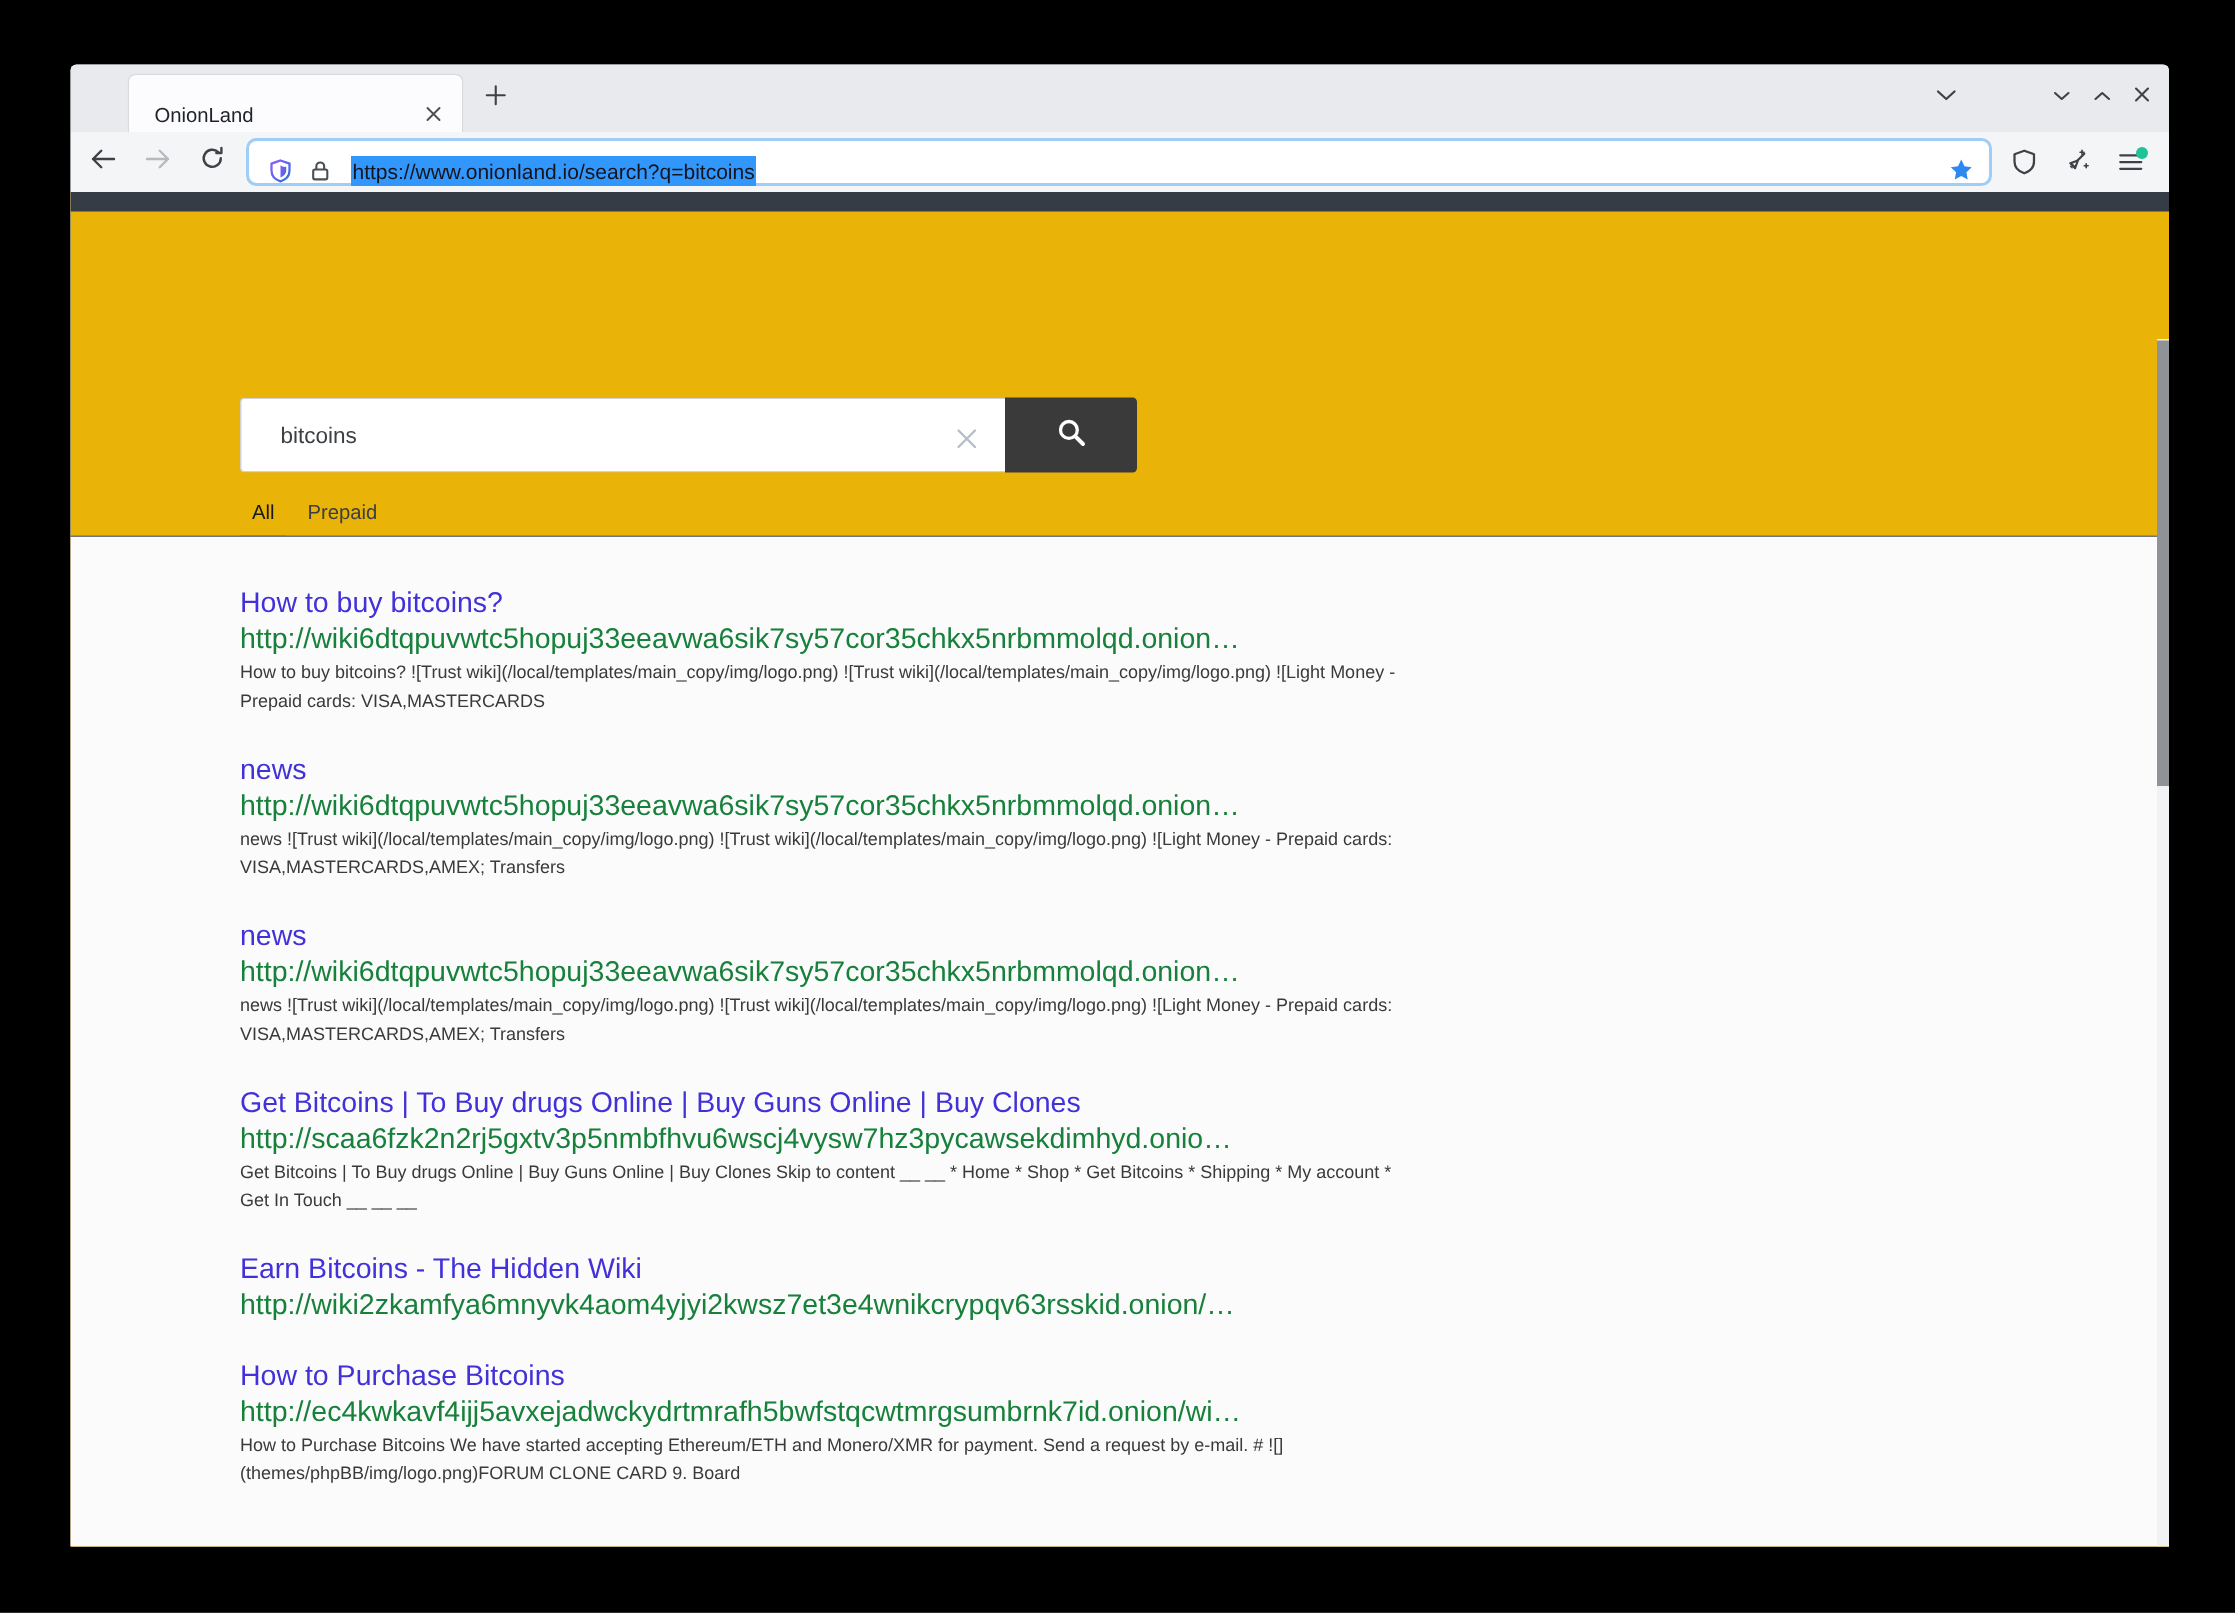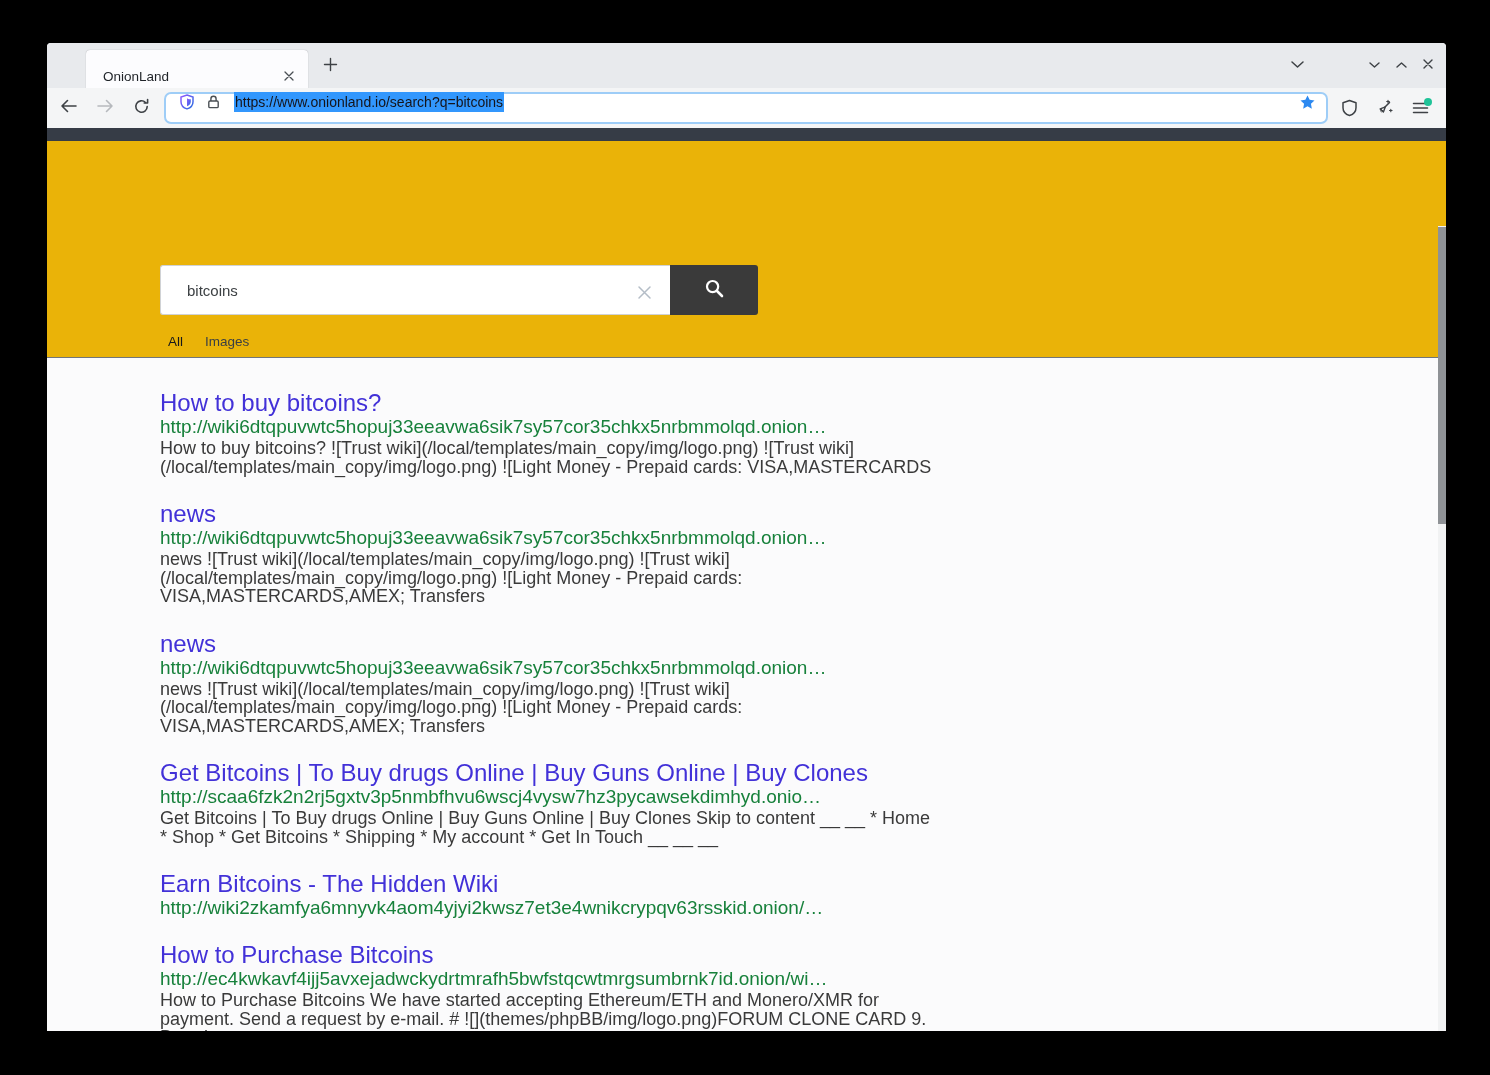--- a/index.html
+++ b/index.html
@@ -22,21 +22,21 @@
   .ctl.maximize{left:1337px;}
   .ctl.close-win{left:1364px;}
 
   
   .navbar{position:absolute;left:0;top:45px;width:100%;height:40px;background:#f4f5f6;}
   .navbtn{position:absolute;top:5px;width:30px;height:30px;display:flex;align-items:center;justify-content:center;border-radius:3px;}
   .navbtn.back{left:6px;}
   .navbtn.forward{left:43px;}
   .navbtn.reload{left:79px;}
   .urlbar{position:absolute;left:119px;top:6px;width:1160px;height:28px;background:#fff;
-    border-radius:5px;box-shadow:0 0 0 2px #9ecdf7;display:flex;align-items:flex-start;}
+    border-radius:5px;box-shadow:0 0 0 2px #9ecdf7;display:flex;align-items:flex-end;}
   .urlbar .icon-slot{width:26px;display:flex;justify-content:center;}
   .urlbar .icon-slot.first{margin-left:8px;}
   .url-text{font-size:14px;margin-left:8px;color:#15141a;white-space:pre;}
   .url-text .sel{background:#3297fd;padding:2px 1px;}
   .url-star{margin-left:auto;margin-right:10px;display:flex;}
   .navbtn.shield2{left:1287px;}
   .navbtn.broom{left:1323px;}
   .navbtn.menu{left:1358px;}
   .menu-dot{position:absolute;right:3px;top:5px;width:8px;height:8px;border-radius:50%;background:#1fc398;}
 
@@ -53,23 +53,23 @@
     border:none;border-radius:0 3px 3px 0;display:flex;align-items:center;justify-content:center;}
 
   .search-tabs{position:absolute;left:113px;top:201px;display:flex;gap:6px;}
   .stab{font-size:13.5px;color:#3a3f44;padding:5px 8px 8px;cursor:default;}
   .stab.active{color:#17191c;border-bottom:1px solid #ef4444;}
   .divider{position:absolute;left:0;top:229px;width:100%;height:1px;background:#70757a;}
 
   .results-area{position:absolute;left:0;top:230px;width:100%;height:673px;background:#fbfbfc;overflow:hidden;}
   .results-list{padding:33px 0 0 113px;}
   .result{margin-bottom:26px;width:790px;}
-  .r-title{font-size:24px;line-height:23px;color:#4231d8;cursor:pointer;}
+  .r-title{font-size:19px;line-height:23px;color:#4231d8;cursor:pointer;}
   .r-url{font-size:19px;line-height:19px;margin-top:3px;color:#17813b;}
-  .r-desc{font-size:18px;line-height:18.5px;margin-top:3px;color:#3a3a3a;width:778px;}
+  .r-desc{font-size:12px;line-height:18.5px;margin-top:3px;color:#3a3a3a;width:778px;}
 
   .scrollbar{position:absolute;right:0;top:98px;width:8px;height:805px;background:#f1f2f3;}
   .scroll-thumb{position:absolute;left:0;top:1px;width:8px;height:297px;background:#8f9296;}
 </style>
 </head>
 <body>
 
 <div class="stage">
   <div class="window">
 
@@ -207,21 +207,21 @@
         <span>
           <svg width="21" height="21" viewBox="0 0 21 21">
               <circle cx="8.6" cy="8.6" r="5.6" fill="none" stroke="#ffffff" stroke-width="2.2"></circle>
               <path d="M13 13l5 5" stroke="#ffffff" stroke-width="2.6" stroke-linecap="round"></path>
             </svg>
         </span>
       </button>
 
       <div class="search-tabs">
           <div class="stab active">All</div>
-          <div class="stab">Images</div>
+          <div class="stab">Prepaid</div>
         </div>
       <div class="divider"></div>
 
       <div class="results-area">
         <div class="results-list">
   <div class="result">
     <div class="r-title">How to buy bitcoins?</div>
     <div class="r-url">http://wiki6dtqpuvwtc5hopuj33eeavwa6sik7sy57cor35chkx5nrbmmolqd.onion…</div>
     <div class="r-desc">How to buy bitcoins? ![Trust wiki](/local/templates/main_copy/img/logo.png) ![Trust wiki](/local/templates/main_copy/img/logo.png) ![Light Money - Prepaid cards: VISA,MASTERCARDS</div>
   </div>

